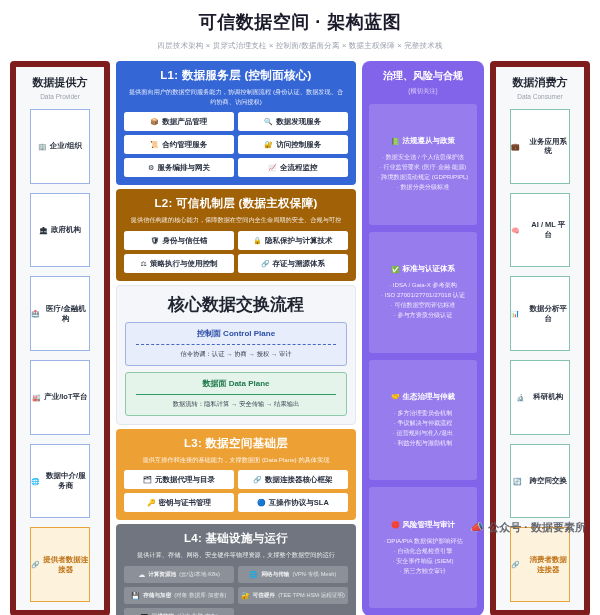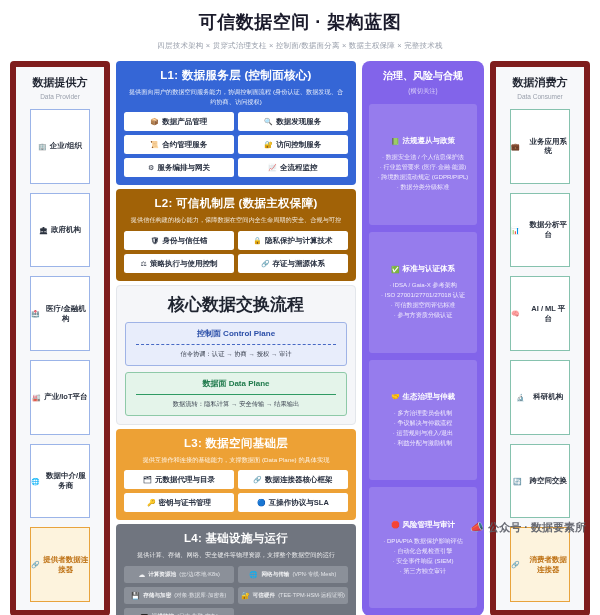--- a/index.html
+++ b/index.html
@@ -357,26 +357,26 @@
       <div class="actor-panel">
         <div class="actor-head">
           <div class="actor-title-cn">数据消费方</div>
           <div class="actor-title-en">Data Consumer</div>
         </div>
         <div class="actor-item">
           <span class="ic">💼</span>
           <span>业务应用系统</span>
         </div>
         <div class="actor-item">
+          <span class="ic">🧠</span>
+          <span>AI / ML 平台</span>
+        </div>
+        <div class="actor-item">
           <span class="ic">📊</span>
           <span>数据分析平台</span>
-        </div>
-        <div class="actor-item">
-          <span class="ic">🧠</span>
-          <span>AI / ML 平台</span>
         </div>
         <div class="actor-item">
           <span class="ic">🔬</span>
           <span>科研机构</span>
         </div>
         <div class="actor-item">
           <span class="ic">🔄</span>
           <span>跨空间交换</span>
         </div>
         <div class="actor-item connector">

